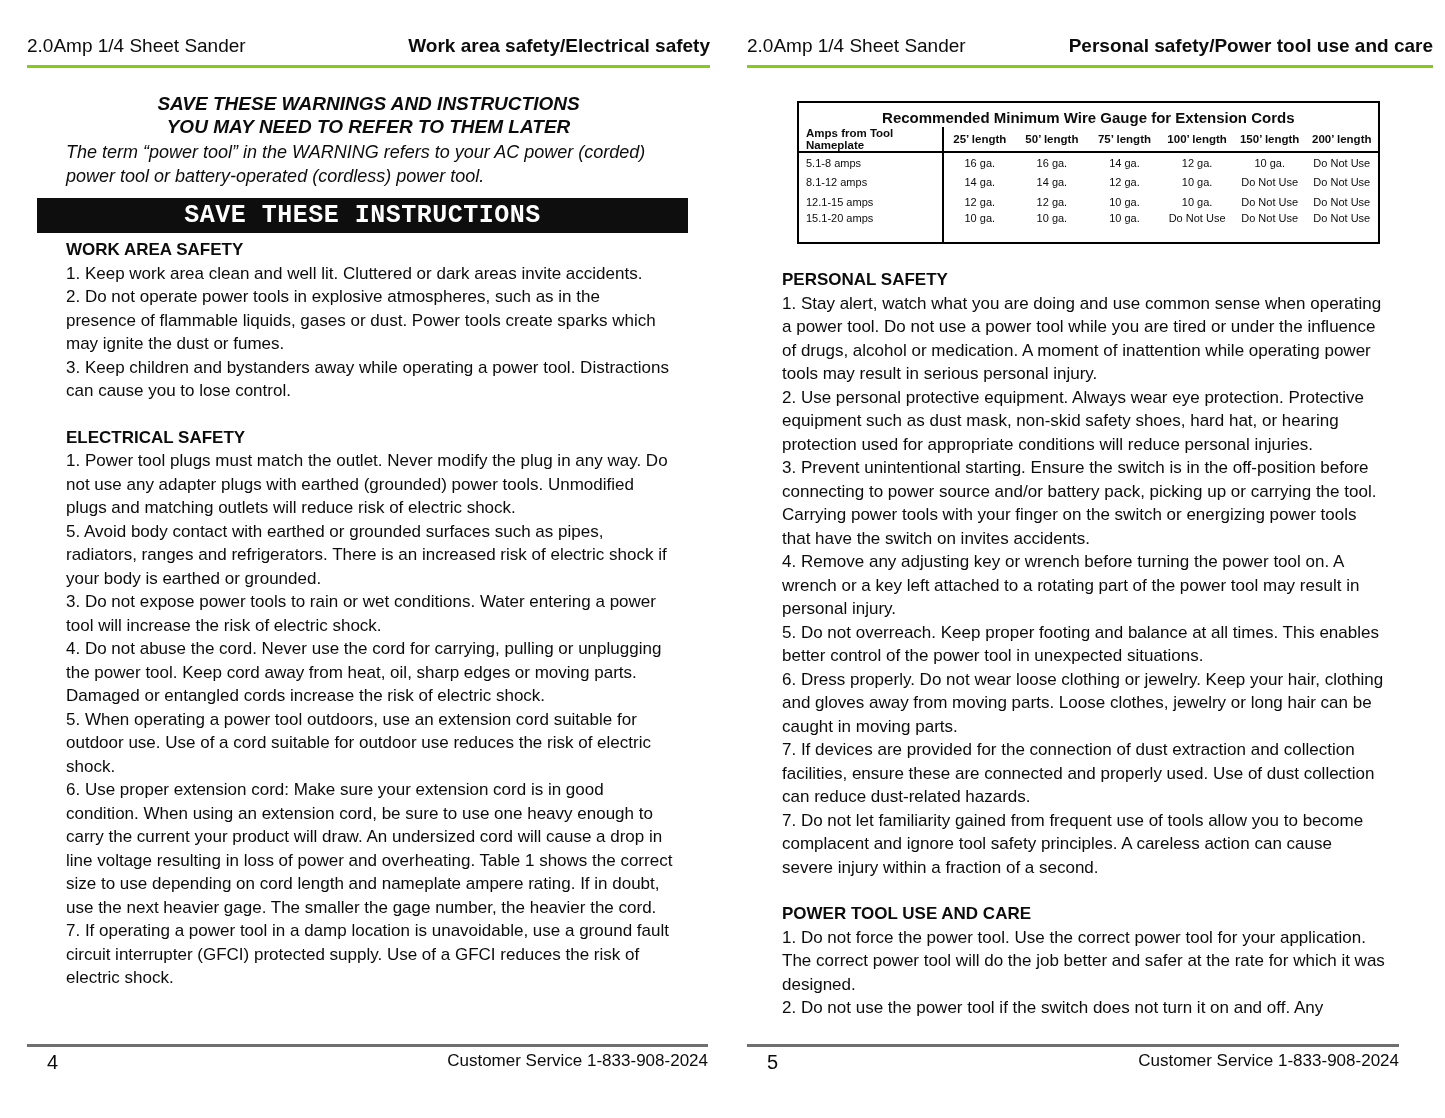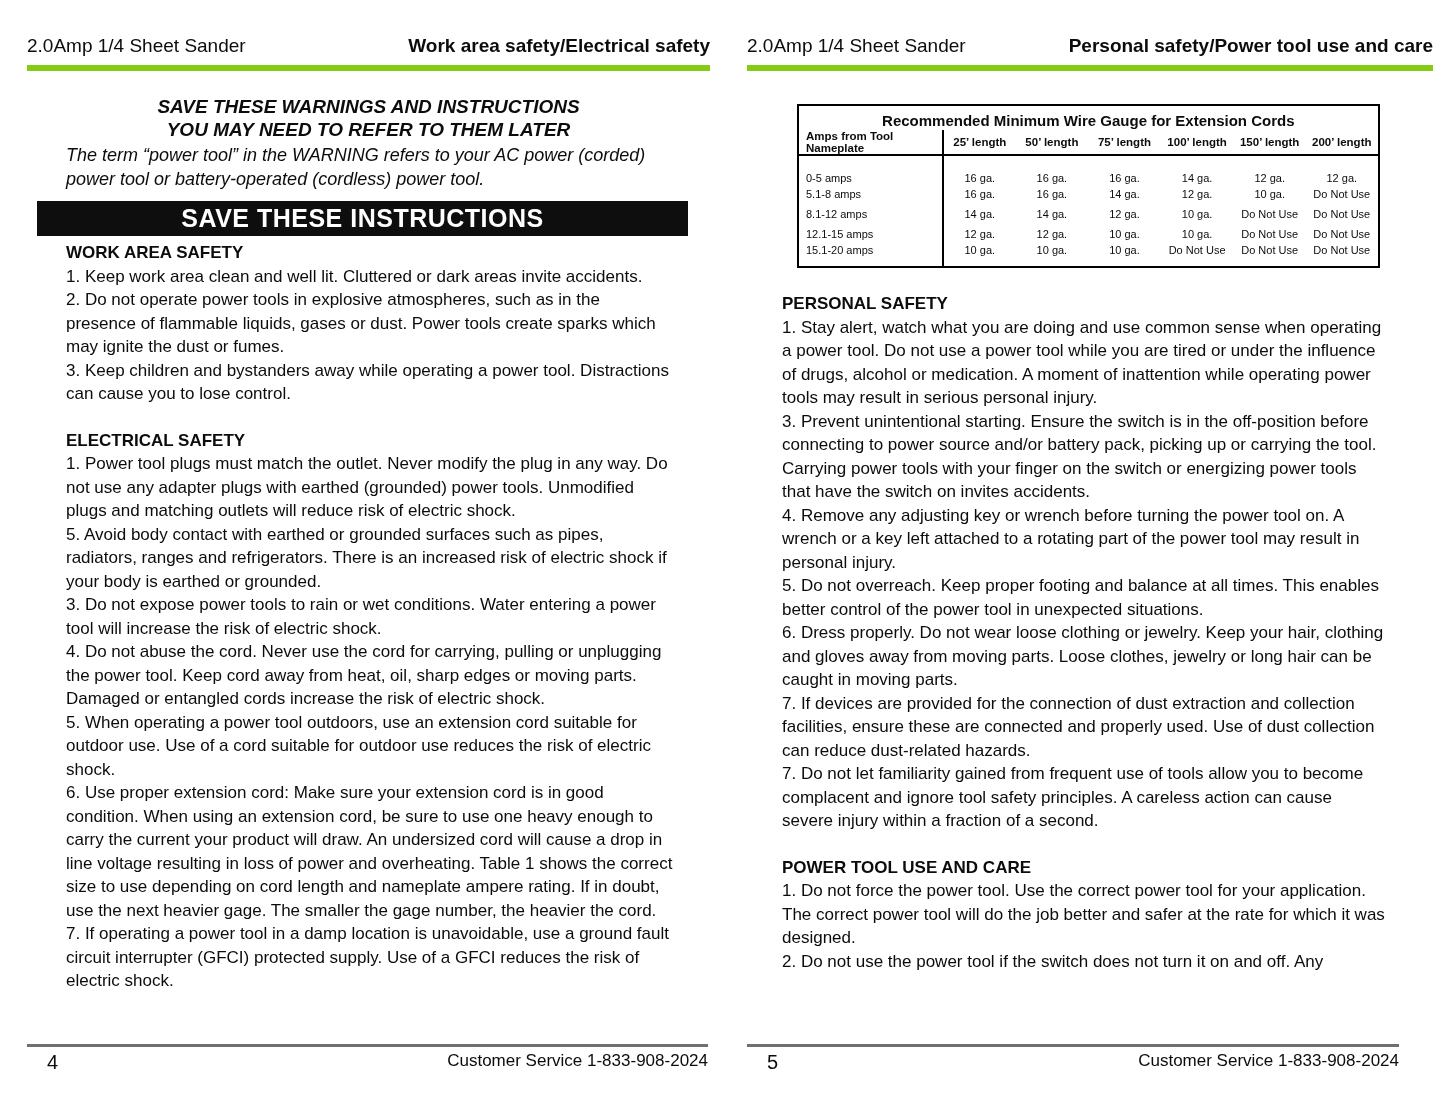--- a/index.html
+++ b/index.html
@@ -4,29 +4,29 @@
 <style>
   * { margin:0; padding:0; box-sizing:border-box; }
   html,body { width:1445px; height:1118px; background:#ffffff; overflow:hidden; }
   body { font-family:"Liberation Sans", sans-serif; color:#0c0c0c; }
   .spread { position:relative; width:1445px; height:1118px; background:#ffffff; }
   .page { position:absolute; top:0; height:1118px; }
   .page-left  { left:27px;  width:683px; }
   .page-right { left:747px; width:686px; }
 
   .pg-head { display:flex; justify-content:space-between; align-items:flex-end;
-             padding-top:35px; padding-bottom:8px; border-bottom:6px solid #84cc16; }
+             padding-top:35px; padding-bottom:8px; border-bottom:3px solid #84cc16; }
   .pg-head .prod { font-size:19px; font-weight:400; }
   .pg-head .sect { font-size:19px; font-weight:700; }
 
   
   .center-head { text-align:center; font-weight:700; font-size:19px; line-height:22.5px; margin-top:25px;font-style:italic; }
   .term-note { font-style:italic; font-size:18px; line-height:23.5px; margin:3px 10px 0 39px; width:600px; }
   .banner { margin:10px 0 0 10px; width:651px; height:35px; background:#0e0e0e; color:#ffffff;
-            font-weight:700; font-size:25px; text-align:center; line-height:35px; letter-spacing:.5px; }
+            font-weight:700; font-size:25px; text-align:center; line-height:35px; letter-spacing:.5px;font-family:Liberation Mono, monospace; }
 
   
   .content { font-size:17px; line-height:23.5px; }
   .page-left  .content { margin:5px 0 0 39px; width:608px; }
   .page-right .content { margin:24px 0 0 35px; width:605px; }
   .content h3 { font-size:17px; font-weight:700; line-height:23.5px; }
   .content h3.gap { margin-top:23px; }
   .content p { margin:0; }
   .content .b { font-weight:400; }
 
@@ -35,21 +35,21 @@
   table.wire { border-collapse:collapse; width:581px; border:2px solid #000; table-layout:fixed; }
   table.wire col.c0 { width:145px; }
   table.wire col.cn { width:72.6px; }
   th.ttl { font-size:15px; font-weight:700; text-align:center; height:25px; padding-top:4px; }
   tr.cols th { font-size:11.5px; font-weight:700; height:21px; border-bottom:2px solid #000;
                text-align:center; }
   tr.cols th.amps { text-align:left; padding-left:7px; border-right:2px solid #000; }
   table.wire tbody td { font-size:11px; height:20px; text-align:center; }
   table.wire tbody td.amps { text-align:left; padding-left:7px; border-right:2px solid #000; }
   table.wire tbody tr.first td { padding-top:16px; }
-  table.wire tbody tr.last td { padding-bottom:10px;margin-top:12px; }
+  table.wire tbody tr.last td { padding-bottom:18px;margin-top:12px; }
 
   
   .pg-foot { position:absolute; left:0; top:1044px; width:100%; border-top:3px solid #6f6f6f;
              display:flex; justify-content:space-between; align-items:flex-start; padding-top:4px; }
   .page-left .pg-foot { width:681px; }
   .page-right .pg-foot { width:652px; }
   .pg-foot .pgnum { font-size:20px; padding-left:20px; }
   .pg-foot .cs { font-size:17px; font-weight:400; }
 </style>
 </head>
@@ -119,29 +119,20 @@
             <th class="amps">Amps from Tool Nameplate</th>
             <th>25’ length</th>
             <th>50’ length</th>
             <th>75’ length</th>
             <th>100’ length</th>
             <th>150’ length</th>
             <th>200’ length</th>
           </tr>
         </thead>
         <tbody>
-          <tr class="first">
-            <td class="amps">0-5 amps</td>
-            <td>16 ga.</td>
-            <td>16 ga.</td>
-            <td>16 ga.</td>
-            <td>14 ga.</td>
-            <td>12 ga.</td>
-            <td>12 ga.</td>
-          </tr>
           <tr>
             <td class="amps">5.1-8 amps</td>
             <td>16 ga.</td>
             <td>16 ga.</td>
             <td>14 ga.</td>
             <td>12 ga.</td>
             <td>10 ga.</td>
             <td>Do Not Use</td>
           </tr>
           <tr>
@@ -171,20 +162,21 @@
             <td>Do Not Use</td>
             <td>Do Not Use</td>
           </tr>
         </tbody>
       </table>
     </div>
 
     <div class="content">
       <h3>PERSONAL SAFETY</h3>
       <p><span class="b">1. Stay alert, watch what you are doing and use common sense when operating a power tool. Do not use a power tool while you are tired or under the influence of drugs, alcohol or medication.</span><span> A moment of inattention while operating power tools may result in serious personal injury.</span></p>
+      <p><span class="b">2. Use personal protective equipment. Always wear eye protection.</span><span> Protective equipment such as dust mask, non-skid safety shoes, hard hat, or hearing protection used for appropriate conditions will reduce personal injuries.</span></p>
       <p><span class="b">3. Prevent unintentional starting. Ensure the switch is in the off-position before connecting to power source and/or battery pack, picking up or carrying the tool</span><span>. Carrying power tools with your finger on the switch or energizing power tools that have the switch on invites accidents.</span></p>
       <p><span class="b">4. Remove any adjusting key or wrench before turning the power tool on.</span><span> A wrench or a key left attached to a rotating part of the power tool may result in personal injury.</span></p>
       <p><span class="b">5. Do not overreach. Keep proper footing and balance at all times.</span><span> This enables better control of the power tool in unexpected situations.</span></p>
       <p><span class="b">6. Dress properly. Do not wear loose clothing or jewelry. Keep your hair, clothing and gloves away from moving parts.</span><span> Loose clothes, jewelry or long hair can be caught in moving parts.</span></p>
       <p><span class="b">7. If devices are provided for the connection of dust extraction and collection facilities, ensure these are connected and properly used.</span><span> Use of dust collection can reduce dust-related hazards.</span></p>
       <p><span class="b">7. Do not let familiarity gained from frequent use of tools allow you to become complacent and ignore tool safety principles.</span><span> A careless action can cause severe injury within a fraction of a second.</span></p>
 
       <h3 class="gap">POWER TOOL USE AND CARE</h3>
       <p><span class="b">1. Do not force the power tool. Use the correct power tool for your application.</span><span> The correct power tool will do the job better and safer at the rate for which it was designed.</span></p>
       <p><span class="b">2. Do not use the power tool if the switch does not turn it on and off.</span><span> Any</span></p>

